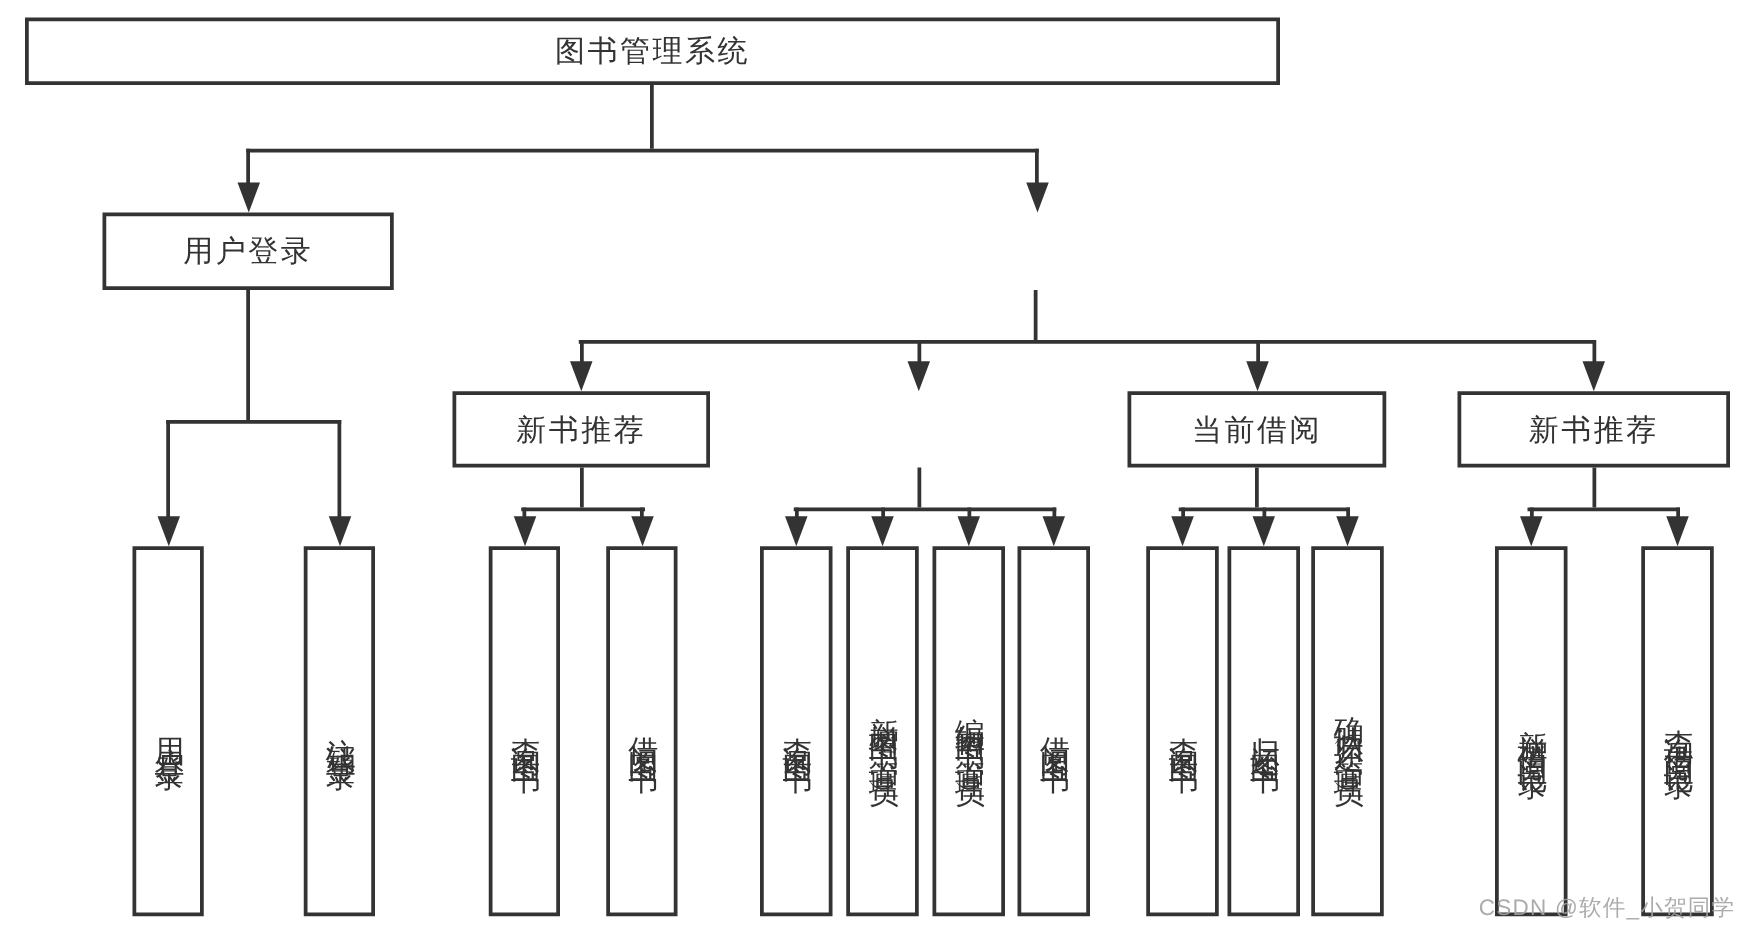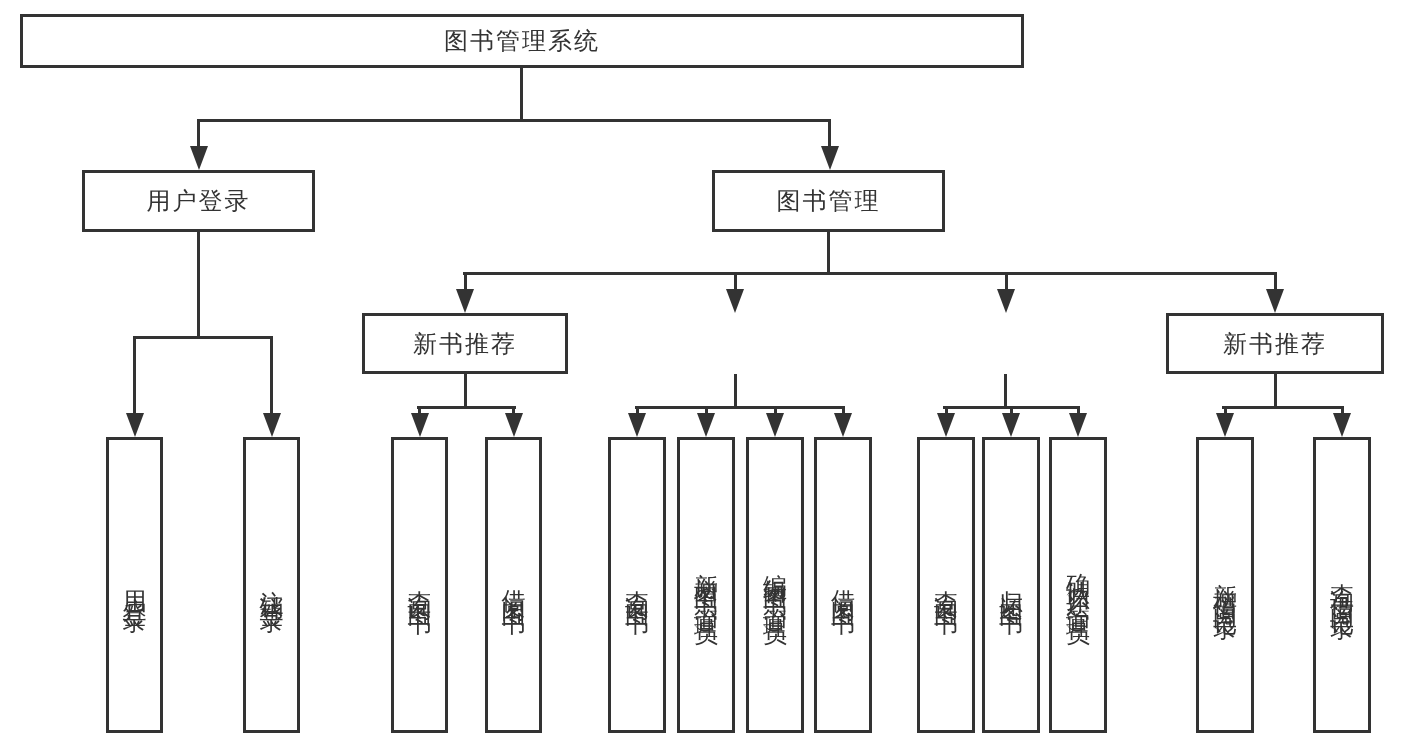--- a/index.html
+++ b/index.html
@@ -43,23 +43,20 @@
   <div class="vline" style="left:520px;top:68px;width:3px;height:51px;"></div>
   <div class="hline" style="left:197px;top:119px;width:634px;height:3px;"></div>
   <div class="vline" style="left:197px;top:119px;width:3px;height:29px;"></div>
   <div class="ah" style="left:190px;top:146px;"></div>
   <div class="vline" style="left:828px;top:119px;width:3px;height:29px;"></div>
   <div class="ah" style="left:821px;top:146px;"></div>
 
   <div class="hbox" style="left:82px;top:170px;width:233px;height:62px;">
     <span>用户登录</span>
   </div>
-  <div class="hbox" style="left:712px;top:170px;width:233px;height:62px;">
-    <span>图书管理</span>
-  </div>
 
   <div class="vline" style="left:197px;top:232px;width:3px;height:104px;"></div>
   <div class="hline" style="left:133px;top:336px;width:140px;height:3px;"></div>
   <div class="vline" style="left:133px;top:336px;width:3px;height:79px;"></div>
   <div class="ah" style="left:126px;top:413px;"></div>
   <div class="vline" style="left:270px;top:336px;width:3px;height:79px;"></div>
   <div class="ah" style="left:263px;top:413px;"></div>
 
   <div class="vbox" style="left:106px;top:437px;width:57px;height:296px;">
     <span>用户登录</span>
@@ -74,20 +71,23 @@
   <div class="ah" style="left:456px;top:289px;"></div>
   <div class="vline" style="left:734px;top:272px;width:3px;height:19px;"></div>
   <div class="ah" style="left:726px;top:289px;"></div>
   <div class="vline" style="left:1005px;top:272px;width:3px;height:19px;"></div>
   <div class="ah" style="left:997px;top:289px;"></div>
   <div class="vline" style="left:1274px;top:272px;width:3px;height:19px;"></div>
   <div class="ah" style="left:1266px;top:289px;"></div>
 
   <div class="hbox" style="left:362px;top:313px;width:206px;height:61px;">
     <span>新书推荐</span>
+  </div>
+  <div class="hbox" style="left:902px;top:313px;width:207px;height:61px;">
+    <span>当前借阅</span>
   </div>
   <div class="hbox" style="left:1166px;top:313px;width:218px;height:61px;">
     <span>新书推荐</span>
   </div>
 
   <div class="vline" style="left:464px;top:374px;width:3px;height:32px;"></div>
   <div class="hline" style="left:417px;top:406px;width:99px;height:3px;"></div>
   <div class="vline" style="left:418px;top:406px;width:3px;height:9px;"></div>
   <div class="ah" style="left:411px;top:413px;"></div>
   <div class="vline" style="left:512px;top:406px;width:3px;height:9px;"></div>
@@ -146,14 +146,15 @@
   <div class="ah" style="left:1216px;top:413px;"></div>
   <div class="vline" style="left:1341px;top:406px;width:3px;height:9px;"></div>
   <div class="ah" style="left:1333px;top:413px;"></div>
   <div class="vbox" style="left:1196px;top:437px;width:58px;height:296px;">
     <span>新增借阅记录</span>
   </div>
   <div class="vbox" style="left:1313px;top:437px;width:58px;height:296px;">
     <span>查询借阅记录</span>
   </div>
 
+  <div class="wm">CSDN @软件_小贺同学</div>
 
 </div>
 
 </body></html>

